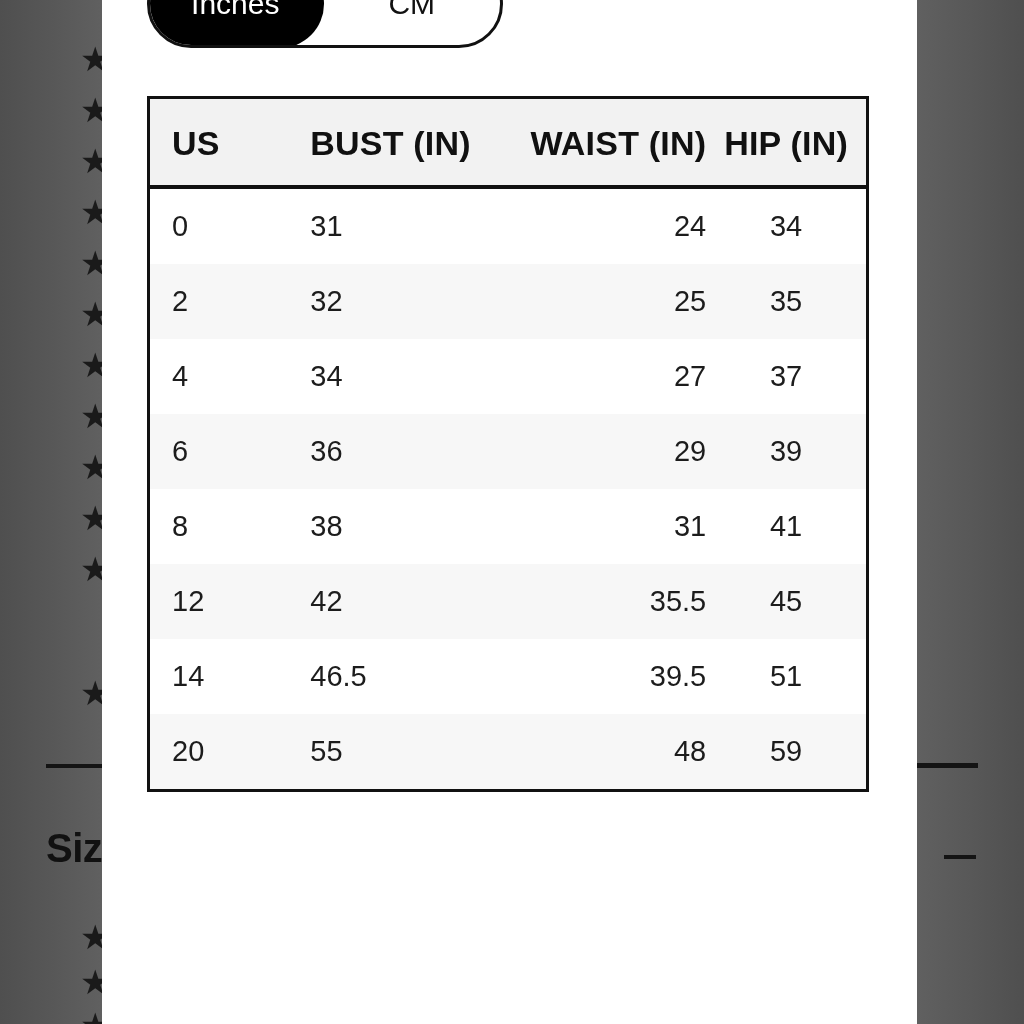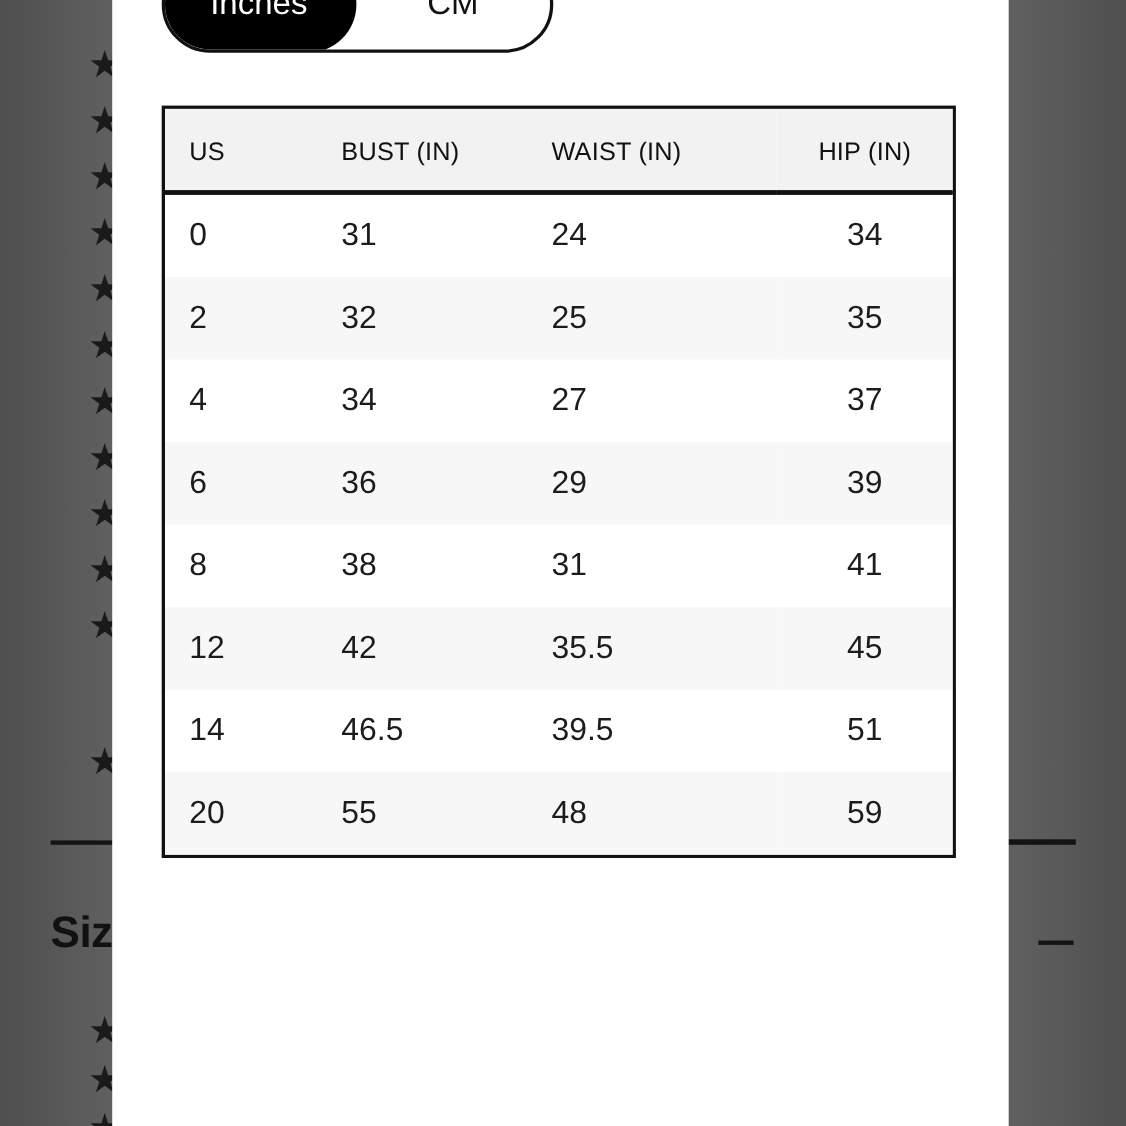--- a/index.html
+++ b/index.html
@@ -140,22 +140,22 @@
   }
   table#size-table {
     border-collapse: collapse;
     width: 100%;
     table-layout: fixed;
   }
   table#size-table thead tr {
     background: #f2f2f2;
   }
   table#size-table thead th {
-    font-size: 23px;
-    font-weight: normal;
+    font-size: 34px;
+    font-weight: bold;
     color: #111111;
     padding: 25px 0 22px 0;
     border-bottom: 4px solid #111111;
     letter-spacing: 0.2px;
   }
   table#size-table tbody td {
     font-size: 29px;
     color: #1c1c1c;
     padding: 21px 0 21px 0;
     font-weight: normal;
@@ -163,21 +163,21 @@
   table#size-table tbody tr:nth-child(even) {
     background: #f7f7f7;
   }
   table#size-table tbody tr:nth-child(odd) {
     background: #ffffff;
   }
 
   
   .col-us   { width: 20.0%; text-align: left;   padding-left: 22px !important; }
   .col-bust { width: 27.5%; text-align: left; }
-  .col-waist{ width: 29.5%; text-align: left; margin-top: 12px; }
+  .col-waist{ width: 29.5%; text-align: right; margin-top: 12px; }
   .col-hip  { width: 23.0%; text-align: center; }
 
   thead .col-us { padding-left: 22px !important; }
 </style>
 </head>
 <body>
 
 <div id="screen">
 
   <div id="backdrop">

